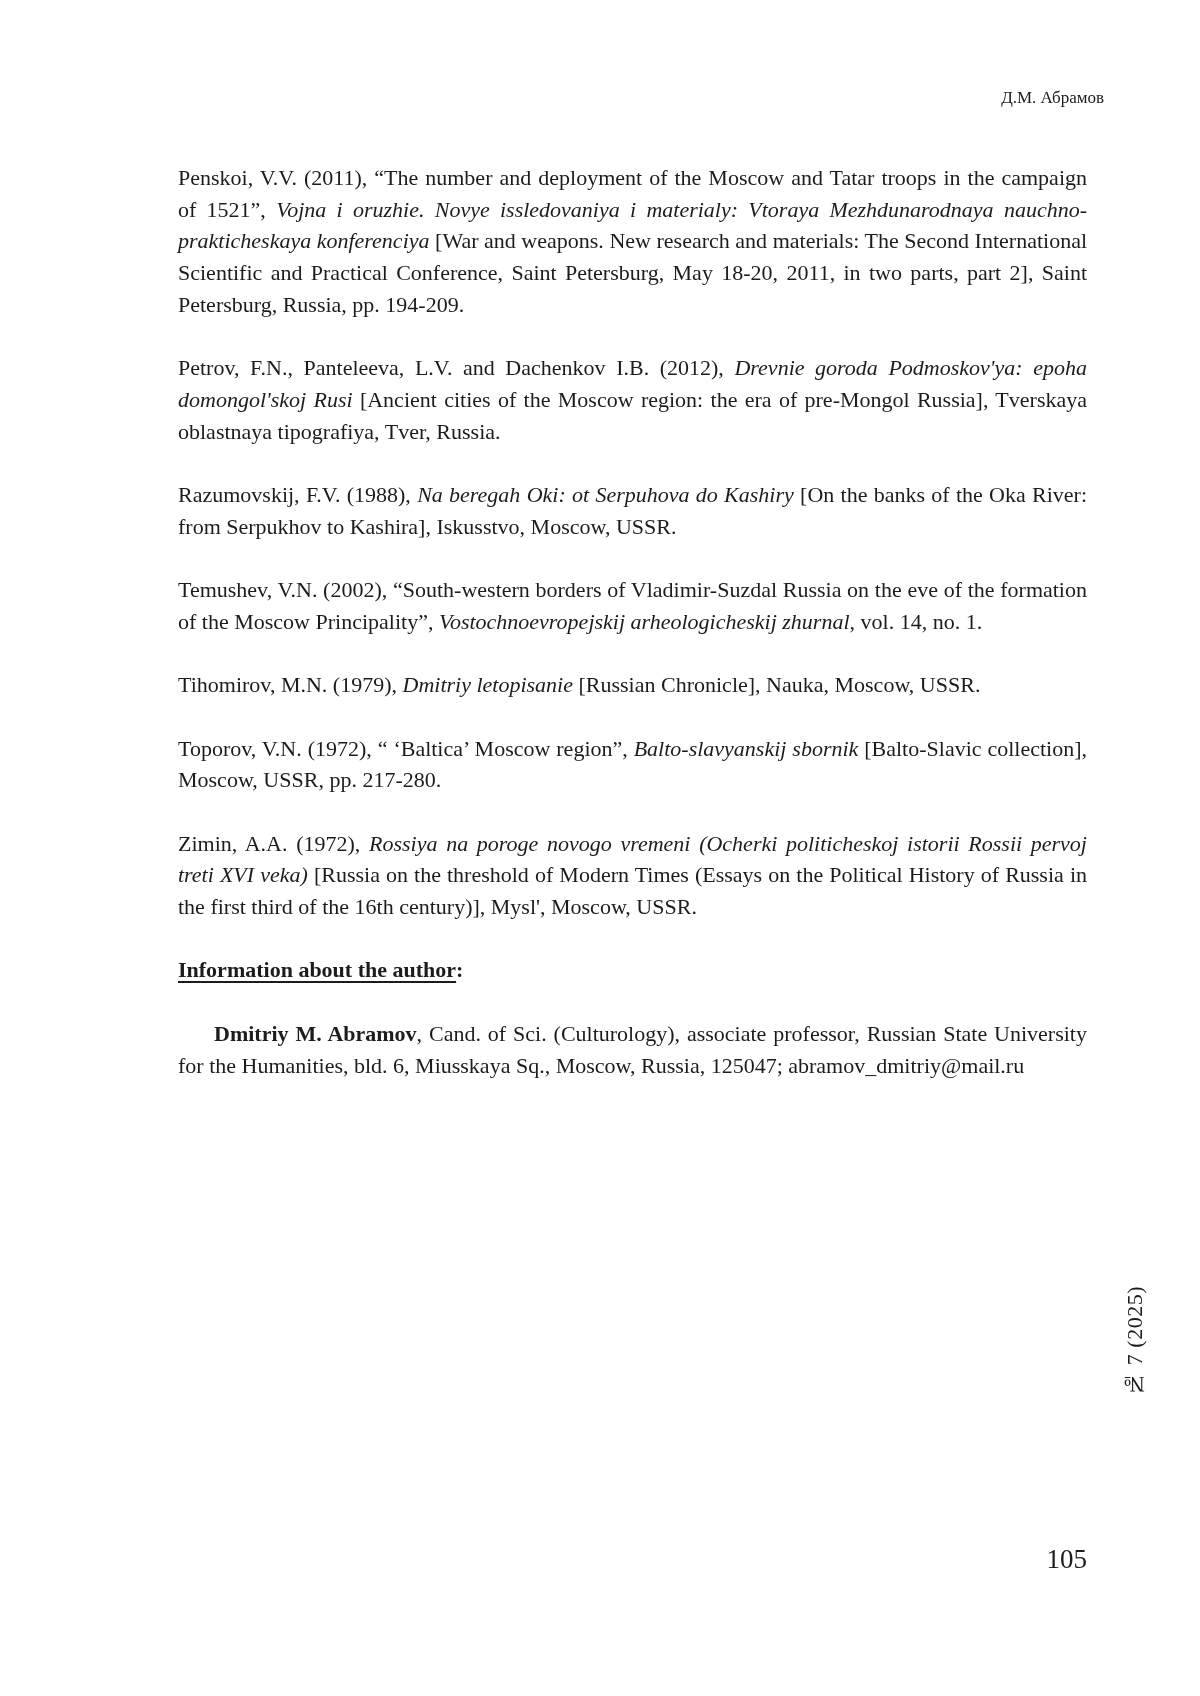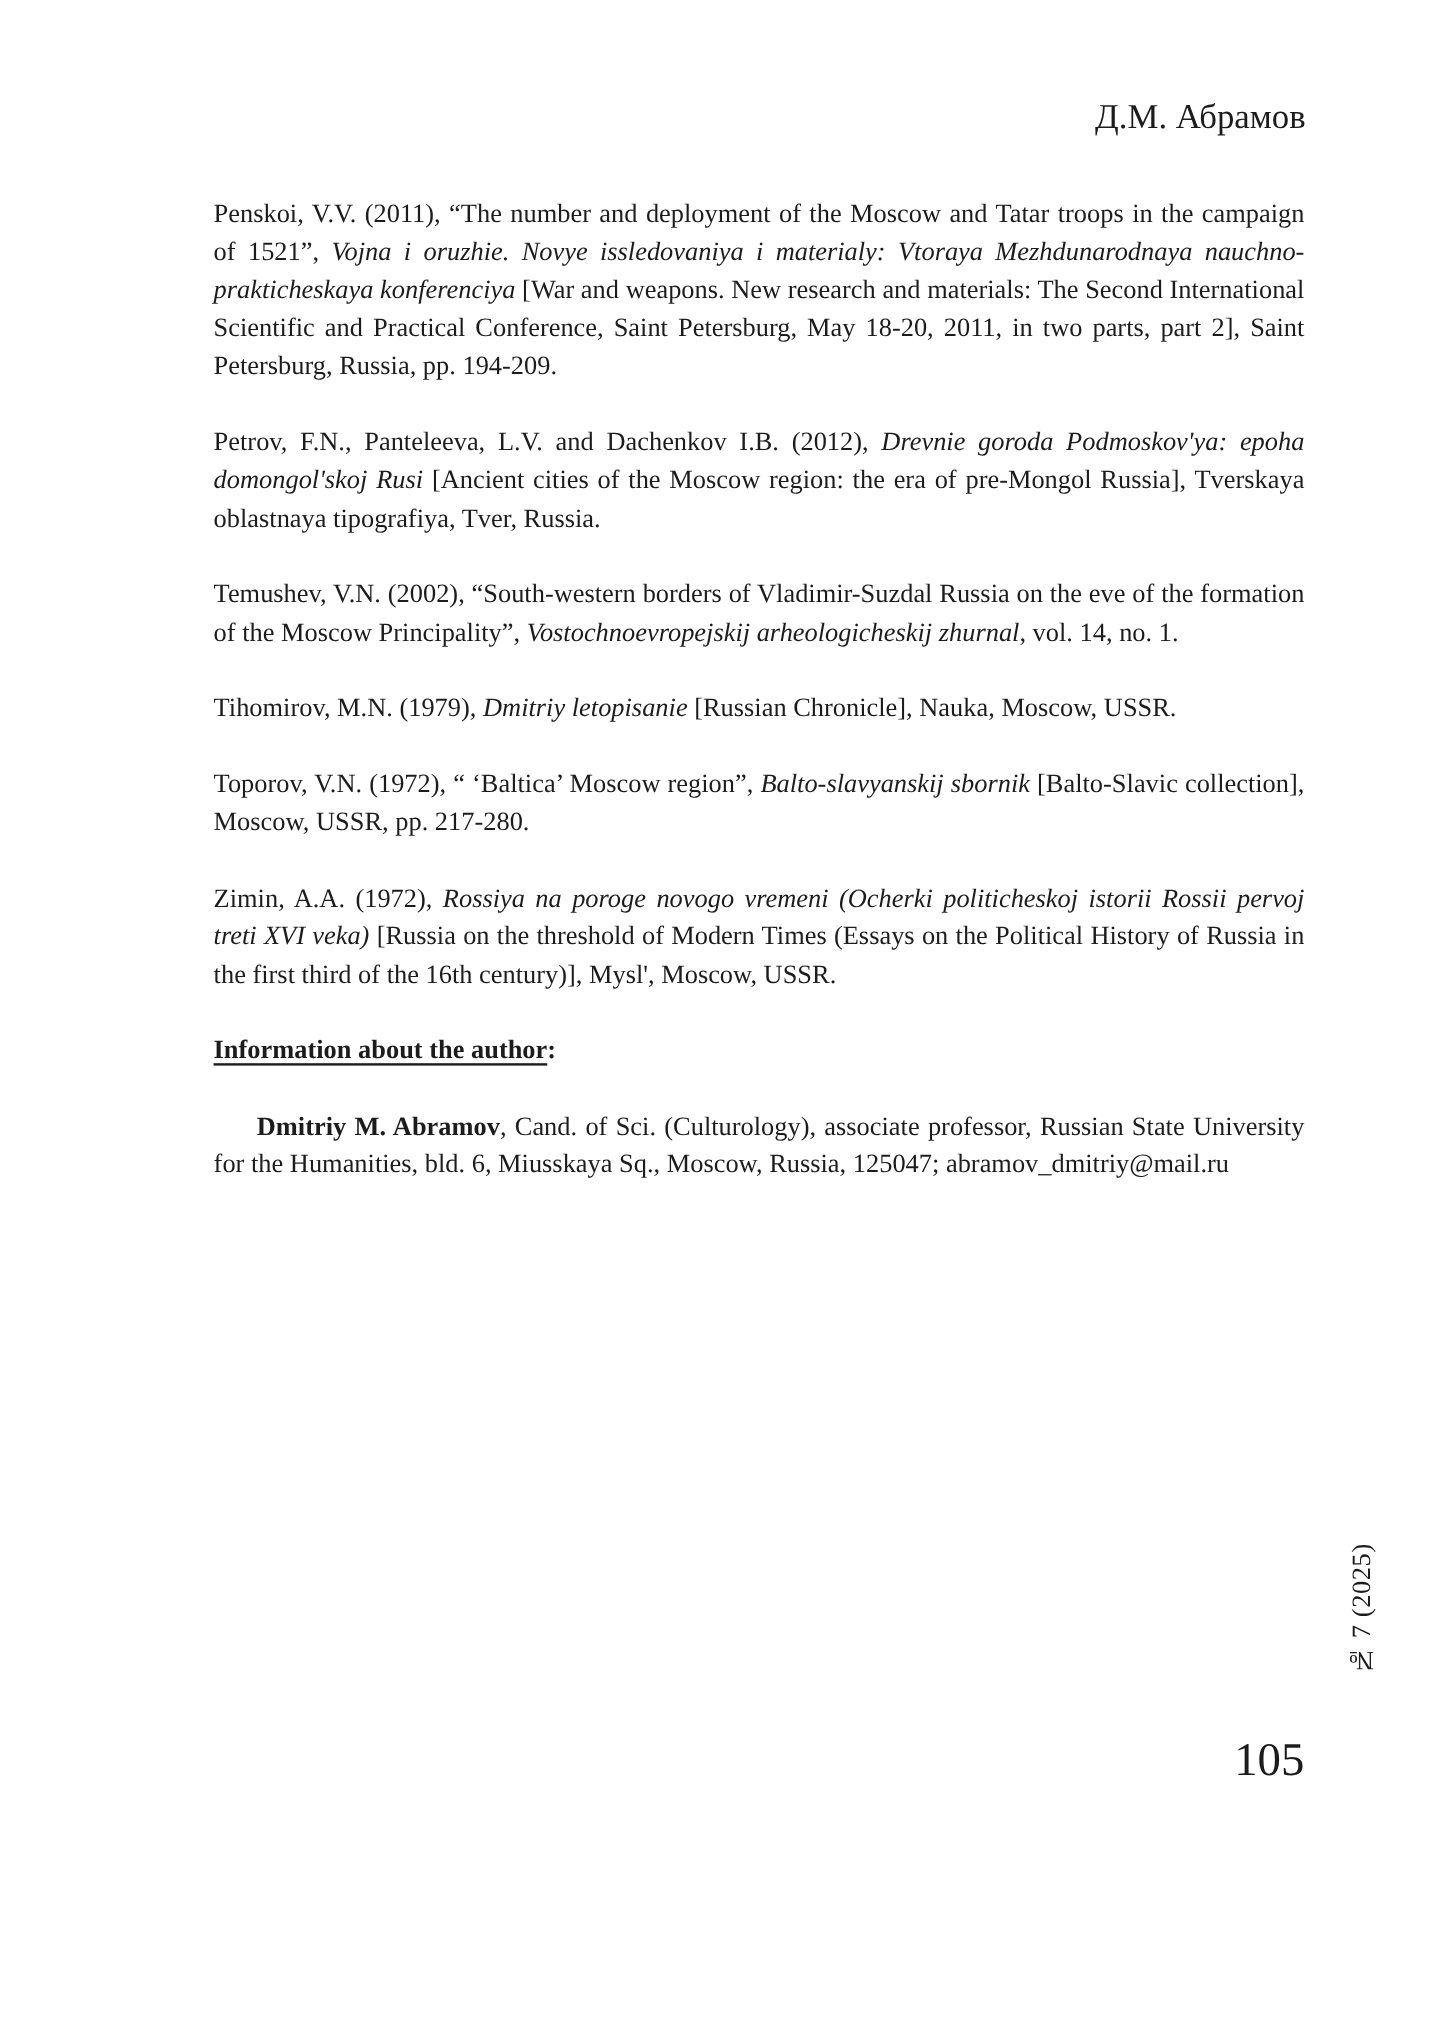--- a/index.html
+++ b/index.html
@@ -8,22 +8,22 @@
     height: 1696px;
     background: #ffffff;
     position: relative;
     font-family: "Liberation Serif", "DejaVu Serif", serif;
     color: #1c1c1c;
     overflow: hidden;
   }
   .running-header {
     position: absolute;
     top: 84px;
-    right: 112px;
-    font-size: 29px;
+    right: 96px;
+    font-size: 17px;
     line-height: 28px;
     white-space: nowrap;
   }
   .content {
     position: absolute;
     left: 178px;
     top: 162px;
     width: 909px;
     font-size: 22px;
     line-height: 31.7px;
@@ -43,37 +43,38 @@
     top: 1286px;
     left: 1122px;
     font-size: 22px;
     writing-mode: vertical-rl;
     transform: rotate(180deg);
     white-space: nowrap;
     letter-spacing: 0.5px;
   }
   .page-number {
     position: absolute;
-    top: 1450px;
+    top: 1542px;
     right: 113px;
-    font-size: 39px;
+    font-size: 27px;
     line-height: 34px;
   }
 </style>
 </head>
 <body>
 
 <div class="page">
 
   <div class="running-header">Д.М. Абрамов</div>
 
   <div class="content">
 
     <p class="ref"><span>Penskoi, V.V. (2011), “The number and deployment of the Moscow and Tatar troops in the campaign of 1521”, </span><span class="italic">Vojna i oruzhie. Novye issledovaniya i materialy: Vtoraya Mezhdunarodnaya nauchno-prakticheskaya konferenciya</span><span> [War and weapons. New research and materials: The Second International Scientific and Practical Conference, Saint Petersburg, May 18-20, 2011, in two parts, part 2], Saint Petersburg, Russia, pp. 194-209.</span></p>
     <p class="ref"><span>Petrov, F.N., Panteleeva, L.V. and Dachenkov I.B. (2012), </span><span class="italic">Drevnie goroda Podmoskov'ya: epoha domongol'skoj Rusi</span><span> [Ancient cities of the Moscow region: the era of pre-Mongol Russia], Tverskaya oblastnaya tipografiya, Tver, Russia.</span></p>
+    <p class="ref"><span>Razumovskij, F.V. (1988), </span><span class="italic">Na beregah Oki: ot Serpuhova do Kashiry</span><span> [On the banks of the Oka River: from Serpukhov to Kashira], Iskusstvo, Moscow, USSR.</span></p>
     <p class="ref"><span>Temushev, V.N. (2002), “South-western borders of Vladimir-Suzdal Russia on the eve of the formation of the Moscow Principality”, </span><span class="italic">Vostochnoevropejskij arheologicheskij zhurnal</span><span>, vol. 14, no. 1.</span></p>
     <p class="ref"><span>Tihomirov, M.N. (1979), </span><span class="italic">Dmitriy letopisanie</span><span> [Russian Chronicle], Nauka, Moscow, USSR.</span></p>
     <p class="ref"><span>Toporov, V.N. (1972), “ ‘Baltica’ Moscow region”, </span><span class="italic">Balto-slavyanskij sbornik</span><span> [Balto-Slavic collection], Moscow, USSR, pp. 217-280.</span></p>
     <p class="ref"><span>Zimin, A.A. (1972), </span><span class="italic">Rossiya na poroge novogo vremeni (Ocherki politicheskoj istorii Rossii pervoj treti XVI veka)</span><span> [Russia on the threshold of Modern Times (Essays on the Political History of Russia in the first third of the 16th century)], Mysl', Moscow, USSR.</span></p>
 
     <p class="section-heading"><span class="underlined">Information about the author</span><span>:</span></p>
 
     <p class="author-info"><span class="bold">Dmitriy M. Abramov</span><span>, Cand. of Sci. (Culturology), associate professor, Russian State University for the Humanities, bld. 6, Miusskaya Sq., Moscow, Russia, 125047; abramov_dmitriy@mail.ru</span></p>
 
   </div>

